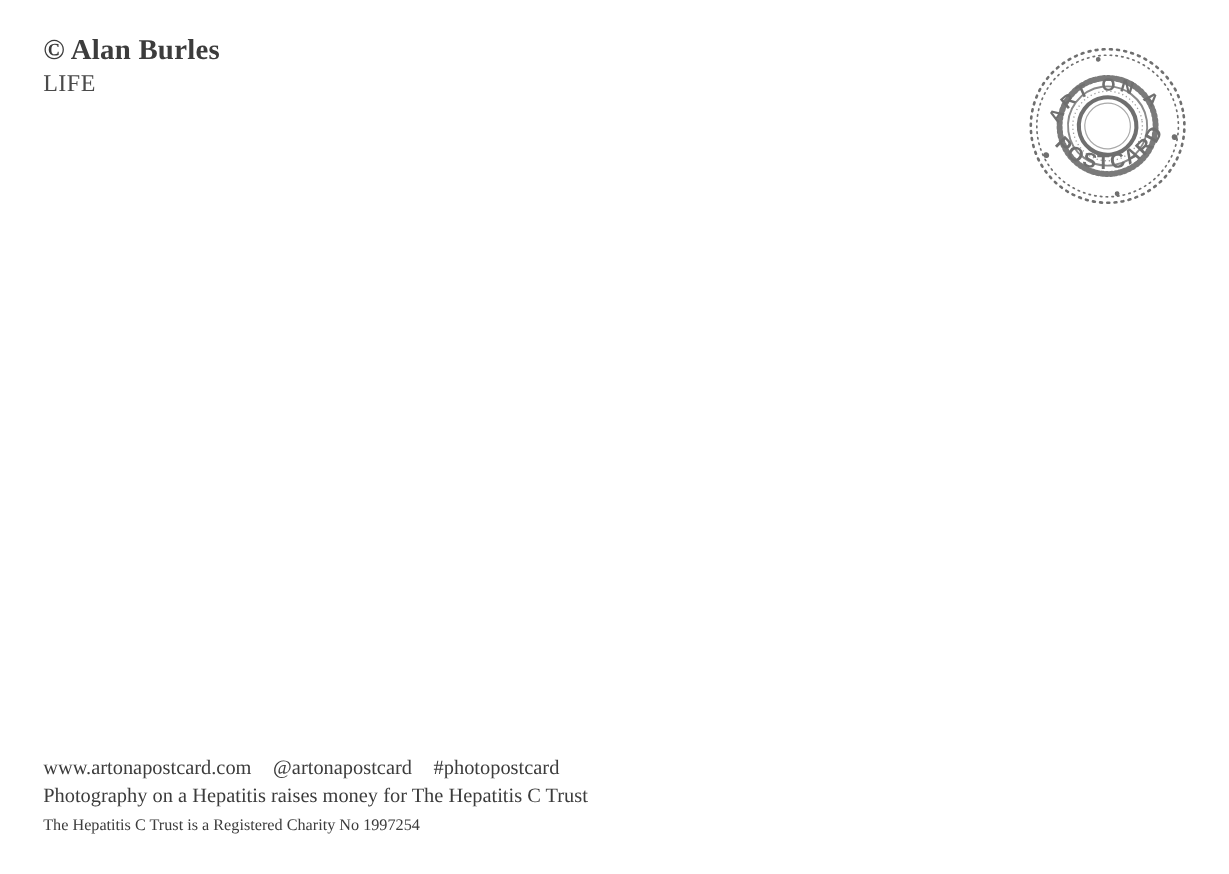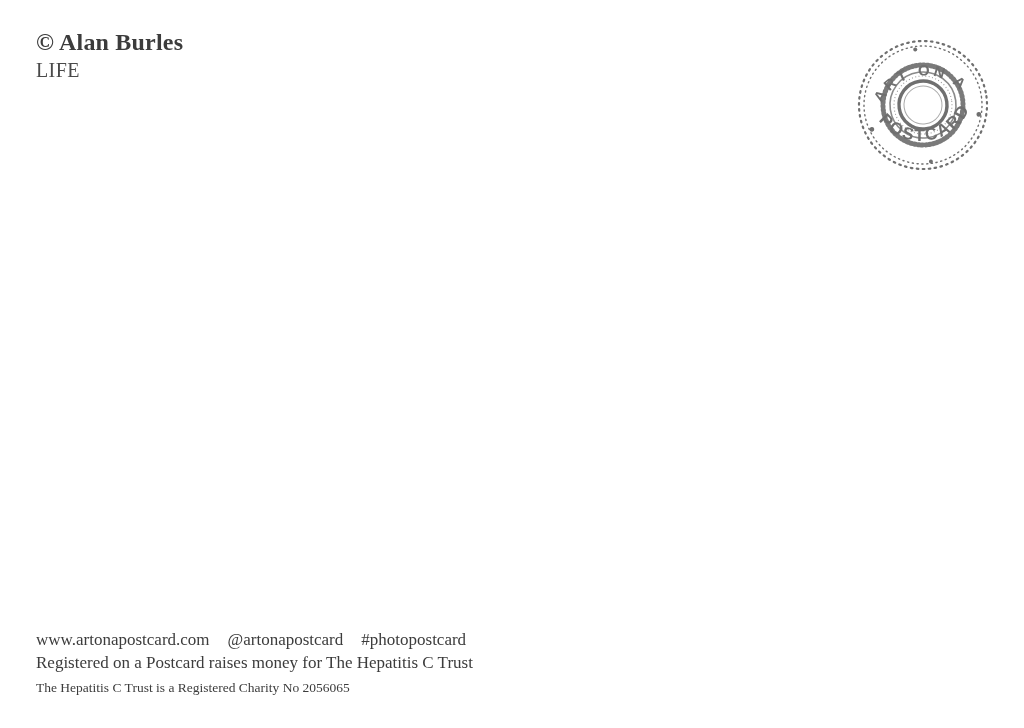--- a/index.html
+++ b/index.html
@@ -135,17 +135,17 @@
           <textPath href="#arcBottom" startOffset="50%" text-anchor="middle">POSTCARD</textPath>
         </text>
       </g>
     </svg>
   </div>
 
   <div class="footer">
     <p class="footer-links">
       <a class="plainlink" href="#">www.artonapostcard.com</a><span class="sep"></span><a class="plainlink" href="#">@artonapostcard</a><span class="sep"></span><a class="plainlink" href="#">#photopostcard</a>
     </p>
-    <p class="footer-strap">Registered on a Postcard raises money for The Hepatitis C Trust</p>
-    <p class="footer-charity">The Hepatitis C Trust is a Registered Charity No 2056065</p>
+    <p class="footer-strap">Photography on a Hepatitis raises money for The Hepatitis C Trust</p>
+    <p class="footer-charity">The Hepatitis C Trust is a Registered Charity No 1997254</p>
   </div>
 
 </div>
 
 </body></html>

